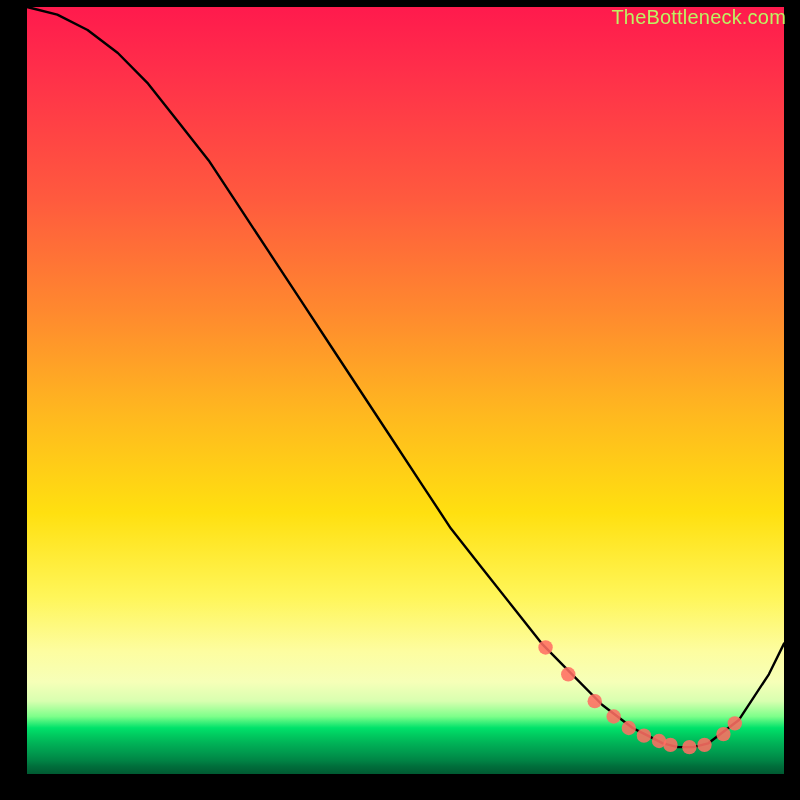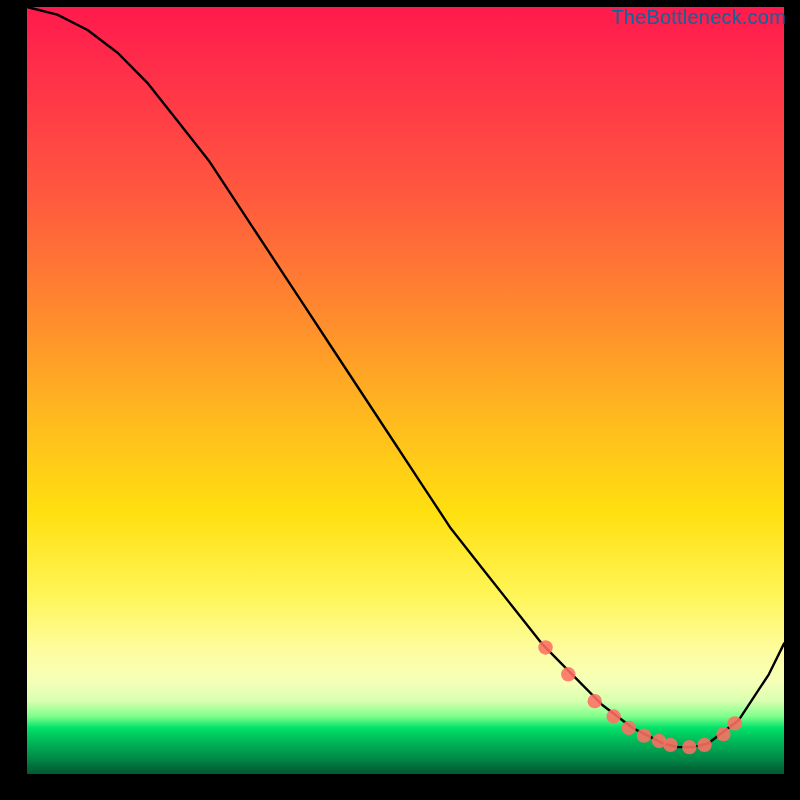--- a/index.html
+++ b/index.html
@@ -49,21 +49,21 @@
     width: 757px; height: 767px;
     overflow: visible;
   }
   .watermark {
     position: absolute;
     top: 6px;
     right: 14px;
     font-family: Arial, Helvetica, sans-serif;
     font-size: 20px;
     font-weight: 500;
-    color: #0369a1;
+    color: #bef264;
     letter-spacing: 0.2px;
   }
 </style>
 </head>
 <body>
 
 <div class="frame">
   <div class="plot">
     <div class="gradient"></div>
     <svg class="curve-svg" viewBox="0 0 757 767" preserveAspectRatio="none">

